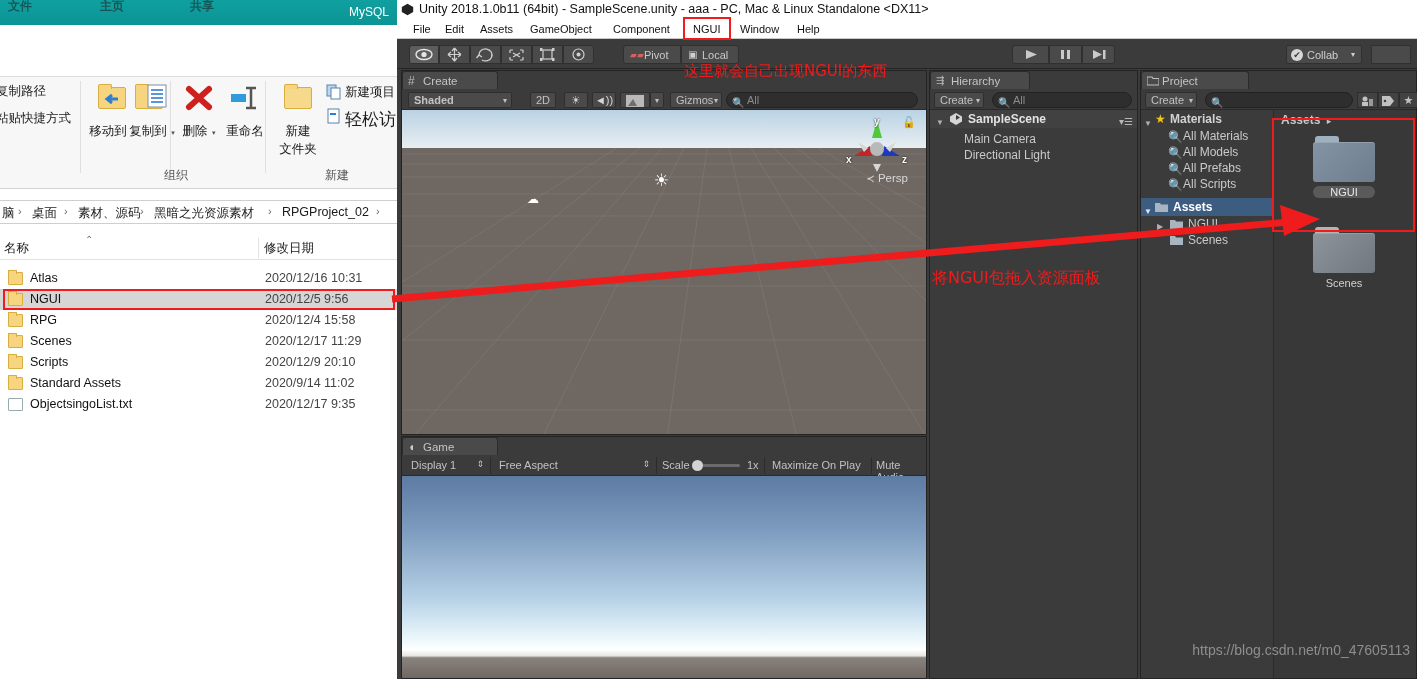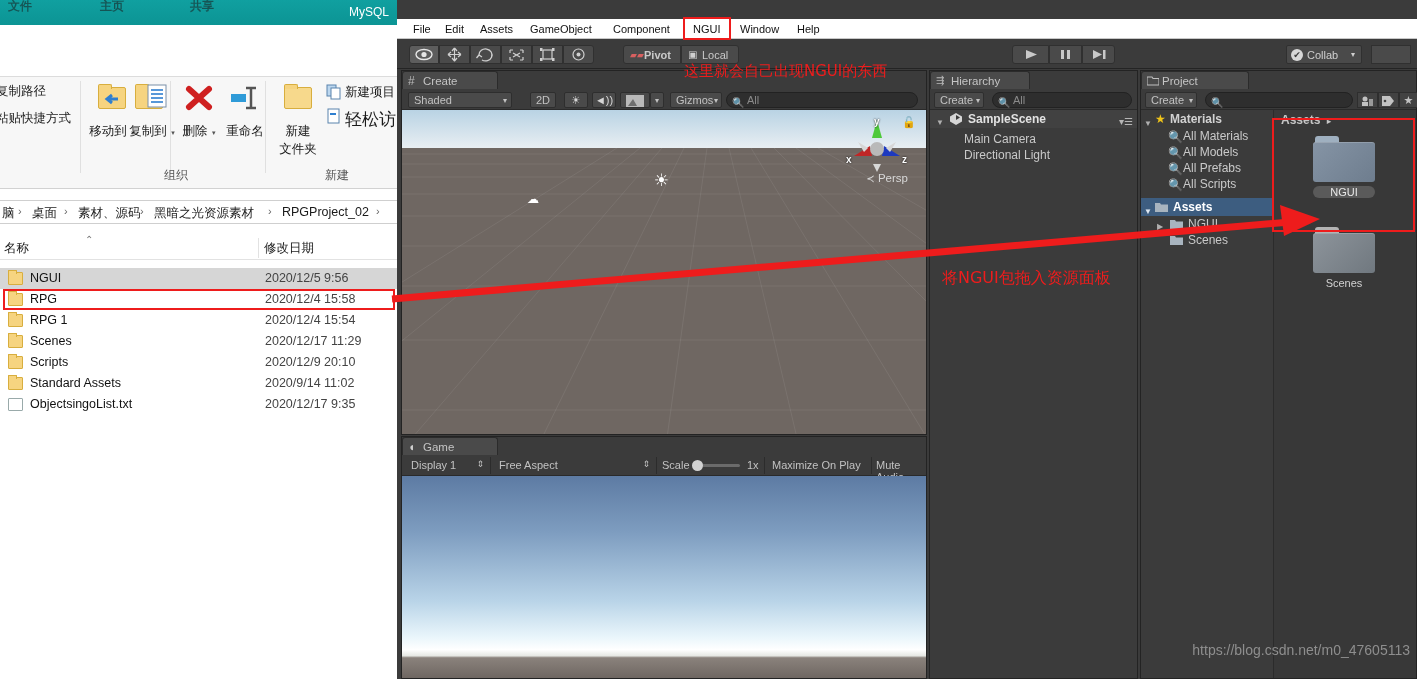--- a/index.html
+++ b/index.html
@@ -122,21 +122,21 @@
      background:#9fb0c0; }
   .af-lbl { position:absolute; top:52px; width:62px; text-align:center; font-size:11px; color:#d2d2d2; }
   .af-lbl.sel { background:#5a5a5a; border-radius:9px; color:#e8e8e8; }
 
   .magn { position:absolute; font-size:12px; color:#f0c419; }
   .watermark { position:absolute; font-size:14px; color:#8e8e8e; }
 
   
   .anno { position:absolute; color:#ee1c1c; font-size:15px; white-space:nowrap;
      font-family:"DejaVu Sans","Liberation Sans",sans-serif; }
-  .anno.big { font-size:16px;margin-left:10px; }
+  .anno.big { font-size:16px; }
   .redbox { position:absolute; border:2px solid #ee1c1c; pointer-events:none; }
   .arrowsvg { position:absolute; left:0; top:0; pointer-events:none; }
 </style>
 </head>
 <body>
 
 <div class="root">
 
   <div class="explorer">
 
@@ -252,37 +252,37 @@
     </div>
 
     <div class="cols">
       <span class="sortarrow">⌃</span>
       <span class="c" style="left:4px;">名称</span>
       <span class="vline"></span>
       <span class="c" style="left:264px;">修改日期</span>
     </div>
 
     <div class="flist">
+      <div class="frow">
+        <span class="fico"></span>
+        <span class="fname">Atlas</span>
+        <span class="fdate">2020/12/16 10:31</span>
+      </div>
       <div class="frow sel">
         <span class="fico"></span>
         <span class="fname">NGUI</span>
         <span class="fdate">2020/12/5 9:56</span>
       </div>
       <div class="frow">
         <span class="fico"></span>
         <span class="fname">RPG</span>
         <span class="fdate">2020/12/4 15:58</span>
       </div>
       <div class="frow">
         <span class="fico"></span>
-        <span class="fname">RPG 1</span>
-        <span class="fdate">2020/12/4 15:54</span>
-      </div>
-      <div class="frow">
-        <span class="fico"></span>
         <span class="fname">Scenes</span>
         <span class="fdate">2020/12/17 11:29</span>
       </div>
       <div class="frow">
         <span class="fico"></span>
         <span class="fname">Scripts</span>
         <span class="fdate">2020/12/9 20:10</span>
       </div>
       <div class="frow">
         <span class="fico"></span>
@@ -292,20 +292,26 @@
       <div class="frow">
         <span class="fico txt"></span>
         <span class="fname">ObjectsingoList.txt</span>
         <span class="fdate">2020/12/17 9:35</span>
       </div>
     </div>
   </div>
 
   <div class="unity">
 
+    <div class="u-title">
+      <svg class="u-logo" viewBox="0 0 16 16">
+        <polygon points="8,1 15,5 15,11 8,15 1,11 1,5" fill="#222"></polygon>
+      </svg>
+      <span>Unity 2018.1.0b11 (64bit) - SampleScene.unity - aaa - PC, Mac &amp; Linux Standalone &lt;DX11&gt;</span>
+    </div>
 
     <div class="u-menubar">
       <span class="m" style="left:10px;">File</span>
       <span class="m" style="left:42px;">Edit</span>
       <span class="m" style="left:77px;">Assets</span>
       <span class="m" style="left:127px;">GameObject</span>
       <span class="m" style="left:210px;">Component</span>
       <span class="m" style="left:290px;">NGUI</span>
       <span class="m" style="left:337px;">Window</span>
       <span class="m" style="left:394px;">Help</span>
@@ -354,21 +360,21 @@
       </div>
       <div class="tbtn" style="left:166px; width:31px; border-radius:0 3px 3px 0;">
         <svg width="29" height="17">
             <circle cx="14.5" cy="8.5" r="5.5" fill="none" stroke="#d0d0d0" stroke-width="1.2"></circle>
             <circle cx="14.5" cy="8.5" r="2" fill="#d0d0d0"></circle>
           </svg>
       </div>
 
       <div class="tbtn" style="left:226px; width:58px; border-radius:3px 0 0 3px;">
         <span style="position:absolute;left:6px;top:0;font-size:9px;color:#d86060;">▰▰</span>
-        <span style="position:absolute;left:20px;top:0;font-weight:bold;">Pivot</span>
+        <span style="position:absolute;left:20px;top:0;">Pivot</span>
       </div>
       <div class="tbtn" style="left:284px; width:58px; border-radius:0 3px 3px 0;">
         <span style="position:absolute;left:6px;top:0;font-size:10px;color:#cfcfcf;">▣</span>
         <span style="position:absolute;left:20px;top:0;">Local</span>
       </div>
 
       <div class="tbtn" style="left:615px; width:37px; border-radius:3px 0 0 3px; font-size:12px;">
         <svg width="35" height="17">
             <polygon points="13,4 24,8.5 13,13" fill="#c9c9c9"></polygon>
           </svg>
@@ -394,21 +400,21 @@
       <div class="farbtn"></div>
     </div>
 
     <div class="panel" style="left:4px; top:70px; width:526px; height:365px;">
       <div class="ptab" style="width:96px;">
         <span class="ptab-ico" style="color:#b9b9b9; font-size:12px; line-height:12px;">#</span>
         <span>Create</span>
       </div>
       <span class="hamburger" style="right:6px; top:20px;">▾☰</span>
       <div class="phead">
-        <div class="small-btn" style="left:6px; width:104px;">
+        <div class="small-btn" style="left:6px; width:104px;font-weight:bold;">
           <span>Shaded</span>
           <span style="position:absolute;right:4px;top:0;font-size:8px;">▾</span>
         </div>
         <div class="small-btn" style="left:128px; width:26px; text-align:center; padding:0;">
           <span>2D</span>
         </div>
         <div class="small-btn" style="left:162px; width:24px; text-align:center; padding:0;">
           <span style="color:#d6d6d6;">☀</span>
         </div>
         <div class="small-btn" style="left:190px; width:24px; text-align:center; padding:0;">

